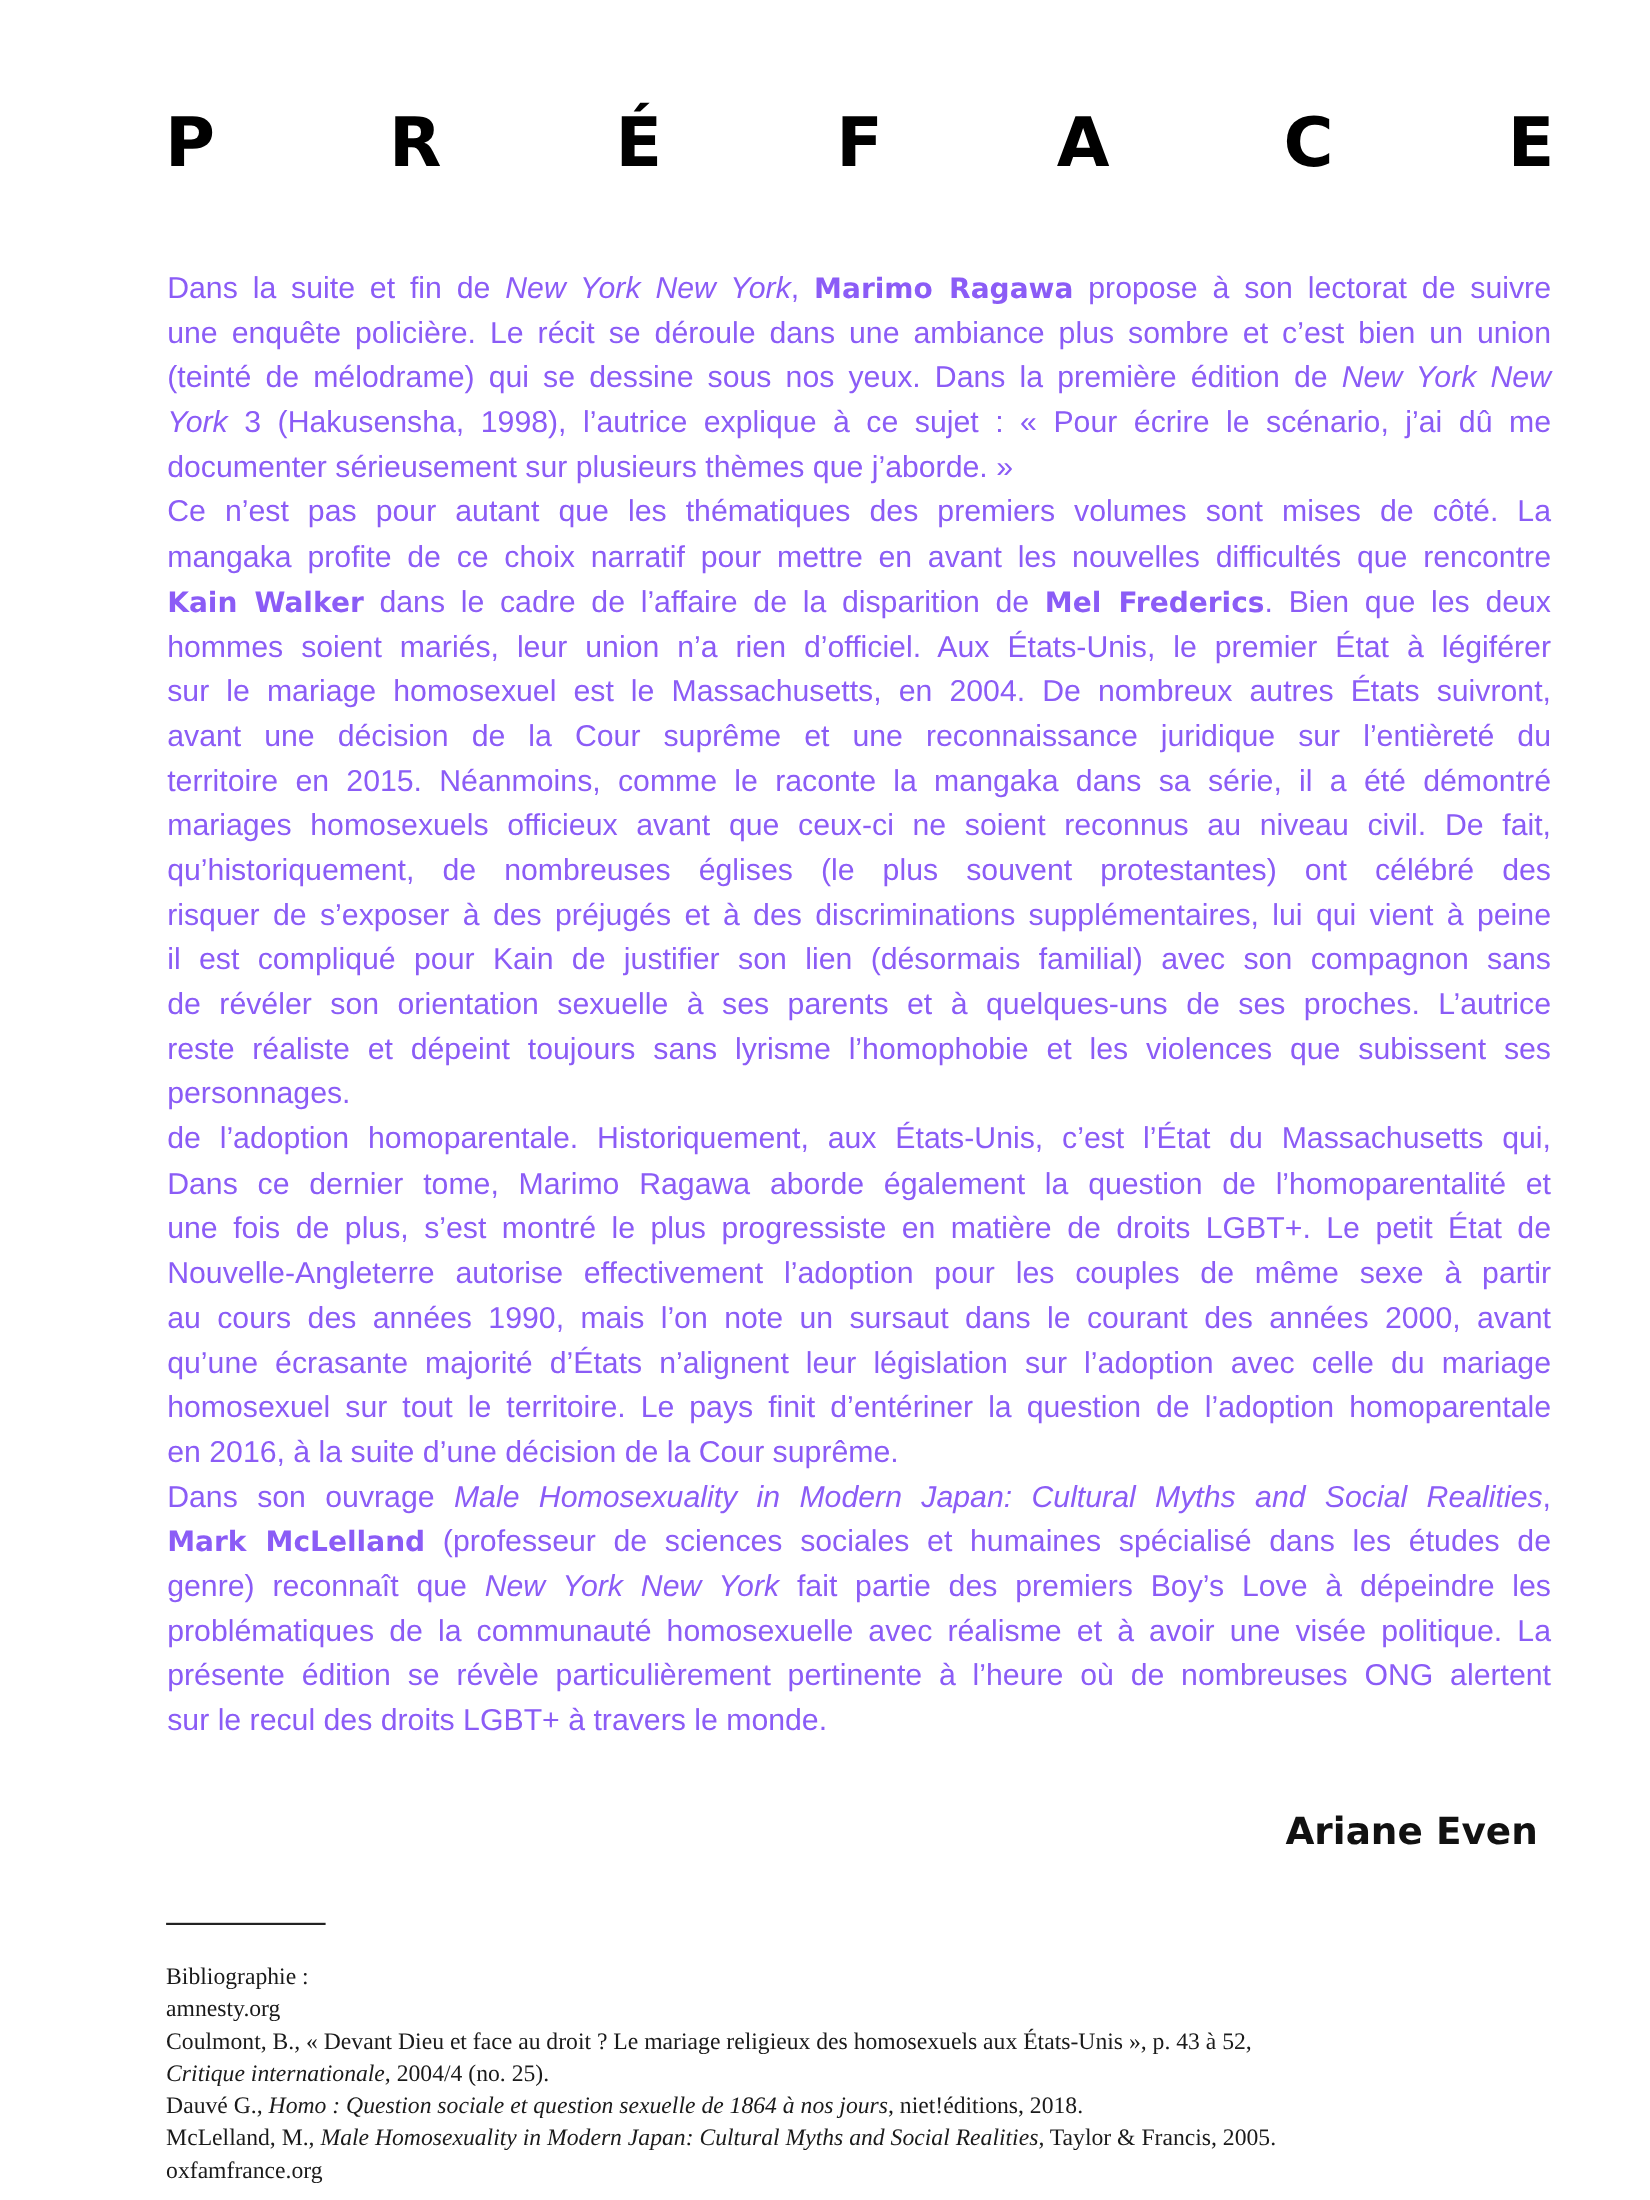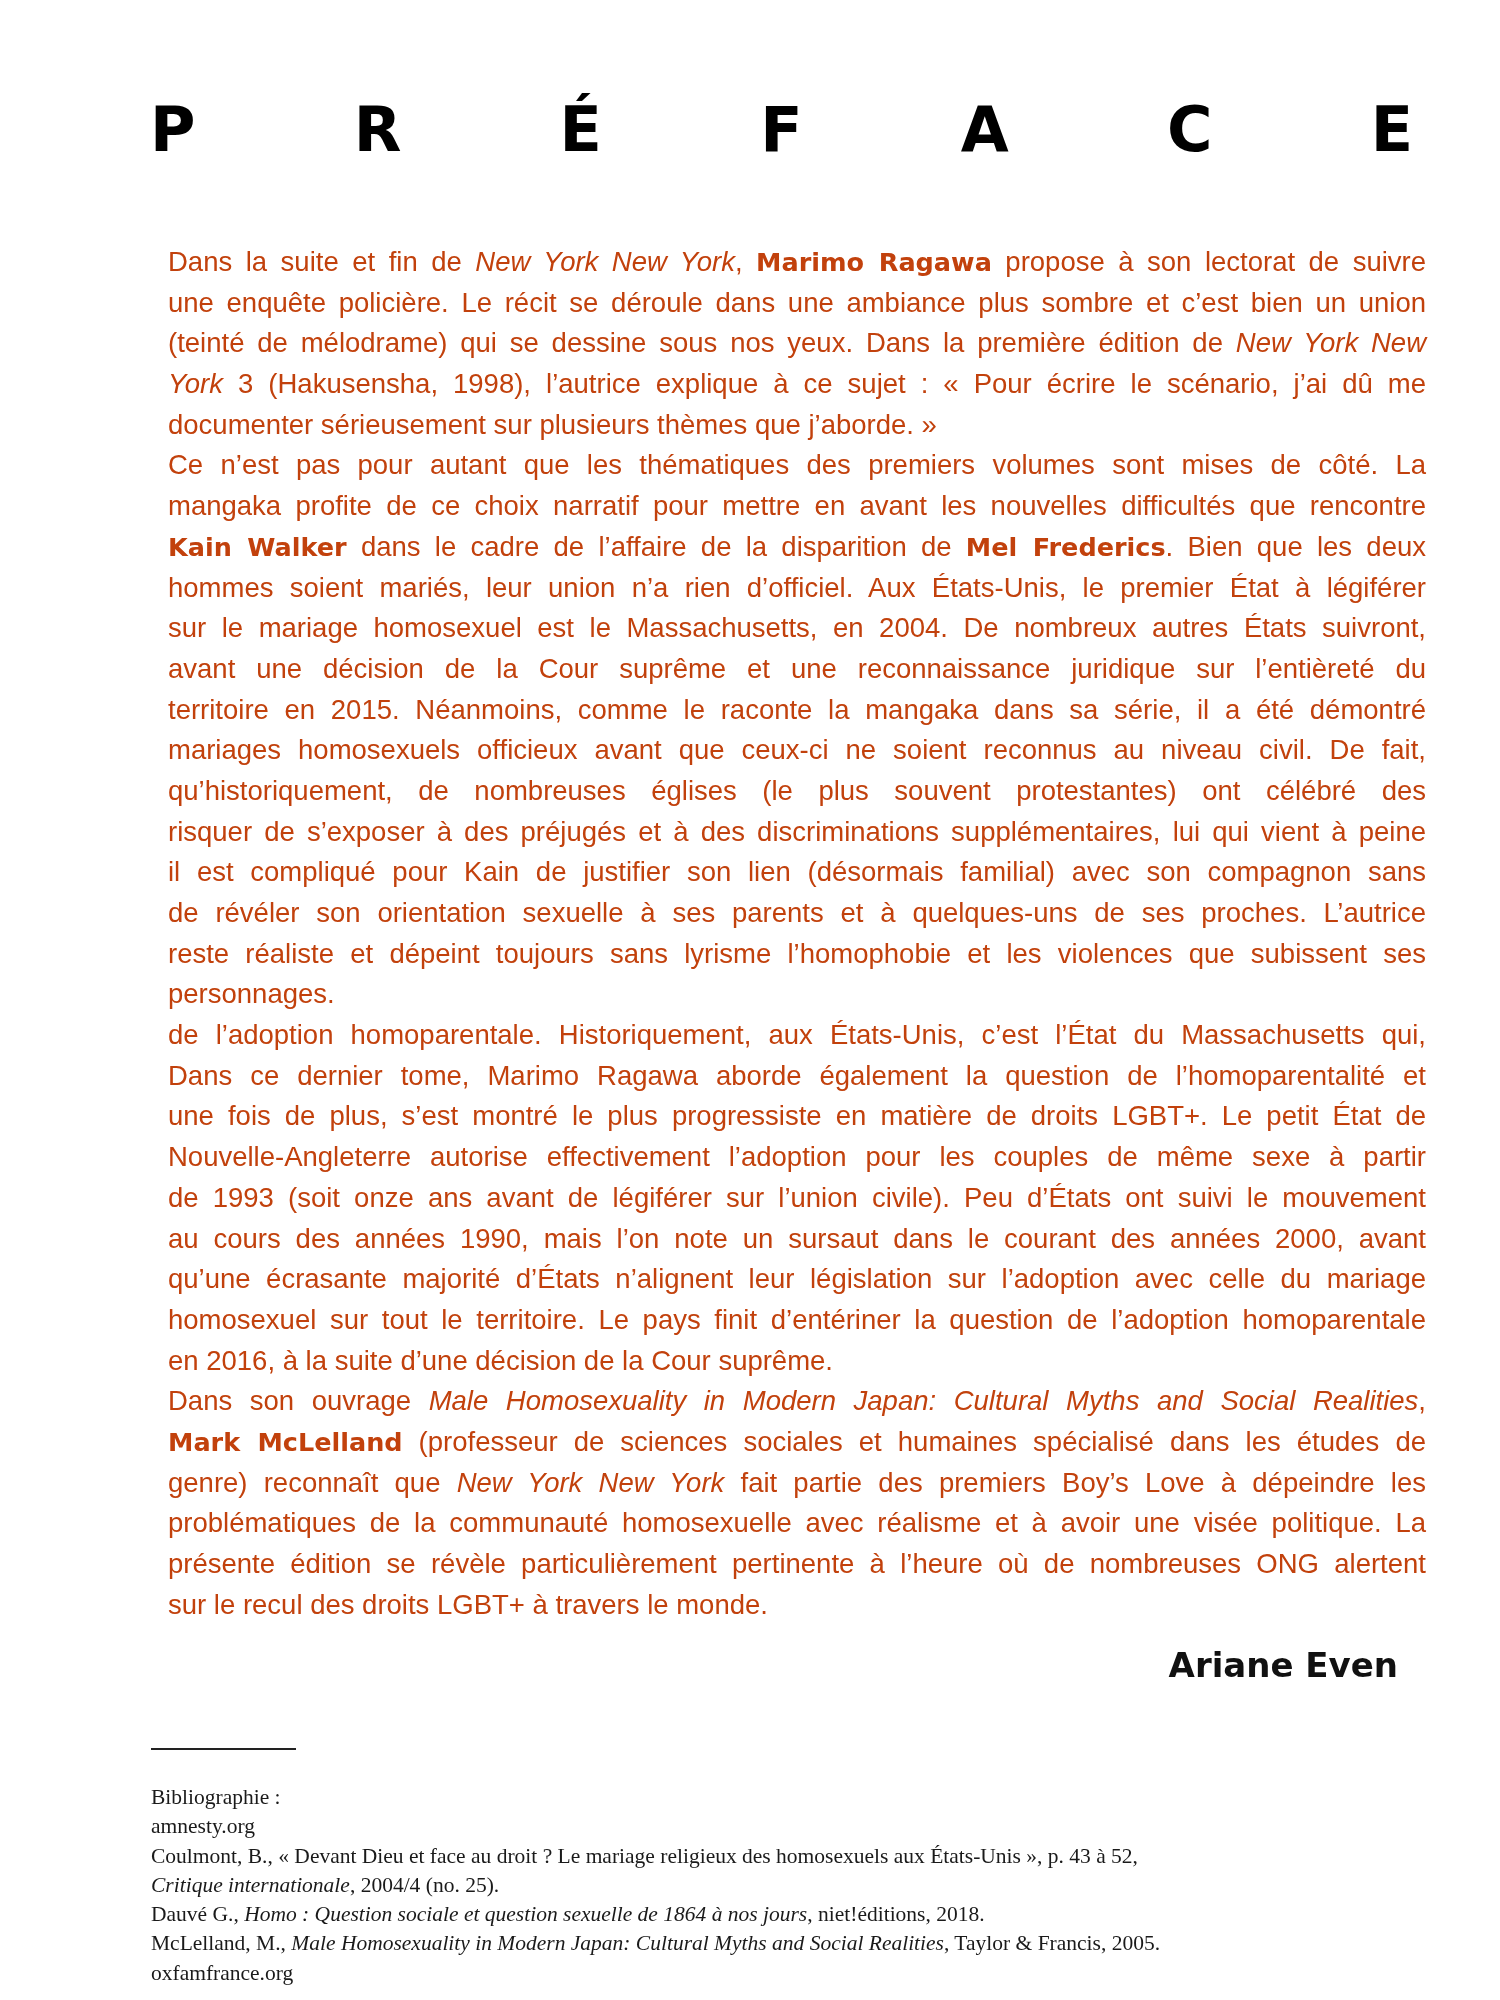--- a/index.html
+++ b/index.html
@@ -1,19 +1,19 @@
 <!DOCTYPE html>
 <html><head>
 <meta charset="utf-8">
 <style>
   html, body { margin:0; padding:0; background:#ffffff; }
   body { width:1500px; height:2000px; position:relative; overflow:hidden; color:#111; }
   .title { position:absolute; top:95px; left:150px; width:1263px; height:70px; display:flex; justify-content:space-between; align-items:center; }
   .title span { font-family:"DejaVu Sans", sans-serif; font-weight:bold; font-size:62px; color:#000; line-height:1; }
-  .body { position:absolute; top:242px; left:152px; width:1258px; font-family:"Liberation Sans", sans-serif; font-size:27.5px; color:#c2410c;margin-left:16px; }
+  .body { position:absolute; top:242px; left:152px; width:1258px; font-family:"Liberation Sans", sans-serif; font-size:27.5px; color:#8b5cf6; }
   .line { height:40.7px; line-height:40.7px; white-space:nowrap; text-align:justify; text-align-last:justify; }
   .line.last { text-align-last:left; }
   .body b { font-family:"DejaVu Sans", sans-serif; font-weight:bold; font-size:25.5px; }
   .signature { position:absolute; top:1645px; right:102px; font-family:"DejaVu Sans", sans-serif; font-weight:bold; font-size:34px; color:#111; }
   .divider { position:absolute; top:1748px; left:151px; width:145px; height:2px; background:#222; }
   .biblio { position:absolute; top:1783px; left:151px; font-family:Liberation Serif, serif; font-size:21.5px; color:#1a1a1a; }
   .bline { height:29.3px; line-height:29.3px; white-space:nowrap; }
 </style>
 </head>
 <body>
@@ -50,21 +50,20 @@
       <div class="line"><span>il est compliqué pour Kain de justifier son lien (désormais familial) avec son compagnon sans</span></div>
       <div class="line"><span>de révéler son orientation sexuelle à ses parents et à quelques-uns de ses proches. L’autrice</span></div>
       <div class="line"><span>reste réaliste et dépeint toujours sans lyrisme l’homophobie et les violences que subissent ses</span></div>
       <div class="line last"><span>personnages.</span></div>
     </div>
     <div>
       <div class="line"><span>de l’adoption homoparentale. Historiquement, aux États-Unis, c’est l’État du Massachusetts qui,</span></div>
       <div class="line"><span>Dans ce dernier tome, Marimo Ragawa aborde également la question de l’homoparentalité et</span></div>
       <div class="line"><span>une fois de plus, s’est montré le plus progressiste en matière de droits LGBT+. Le petit État de</span></div>
       <div class="line"><span>Nouvelle-Angleterre autorise effectivement l’adoption pour les couples de même sexe à partir</span></div>
-      <div class="line"><span>de 1993 (soit onze ans avant de légiférer sur l’union civile). Peu d’États ont suivi le mouvement</span></div>
       <div class="line"><span>au cours des années 1990, mais l’on note un sursaut dans le courant des années 2000, avant</span></div>
       <div class="line"><span>qu’une écrasante majorité d’États n’alignent leur législation sur l’adoption avec celle du mariage</span></div>
       <div class="line"><span>homosexuel sur tout le territoire. Le pays finit d’entériner la question de l’adoption homoparentale</span></div>
       <div class="line last"><span>en 2016, à la suite d’une décision de la Cour suprême.</span></div>
     </div>
     <div>
       <div class="line"><span>Dans son ouvrage </span><i>Male Homosexuality in Modern Japan: Cultural Myths and Social Realities</i><span>,</span></div>
       <div class="line"><b>Mark McLelland</b><span> (professeur de sciences sociales et humaines spécialisé dans les études de</span></div>
       <div class="line"><span>genre) reconnaît que </span><i>New York New York</i><span> fait partie des premiers Boy’s Love à dépeindre les</span></div>
       <div class="line"><span>problématiques de la communauté homosexuelle avec réalisme et à avoir une visée politique. La</span></div>

